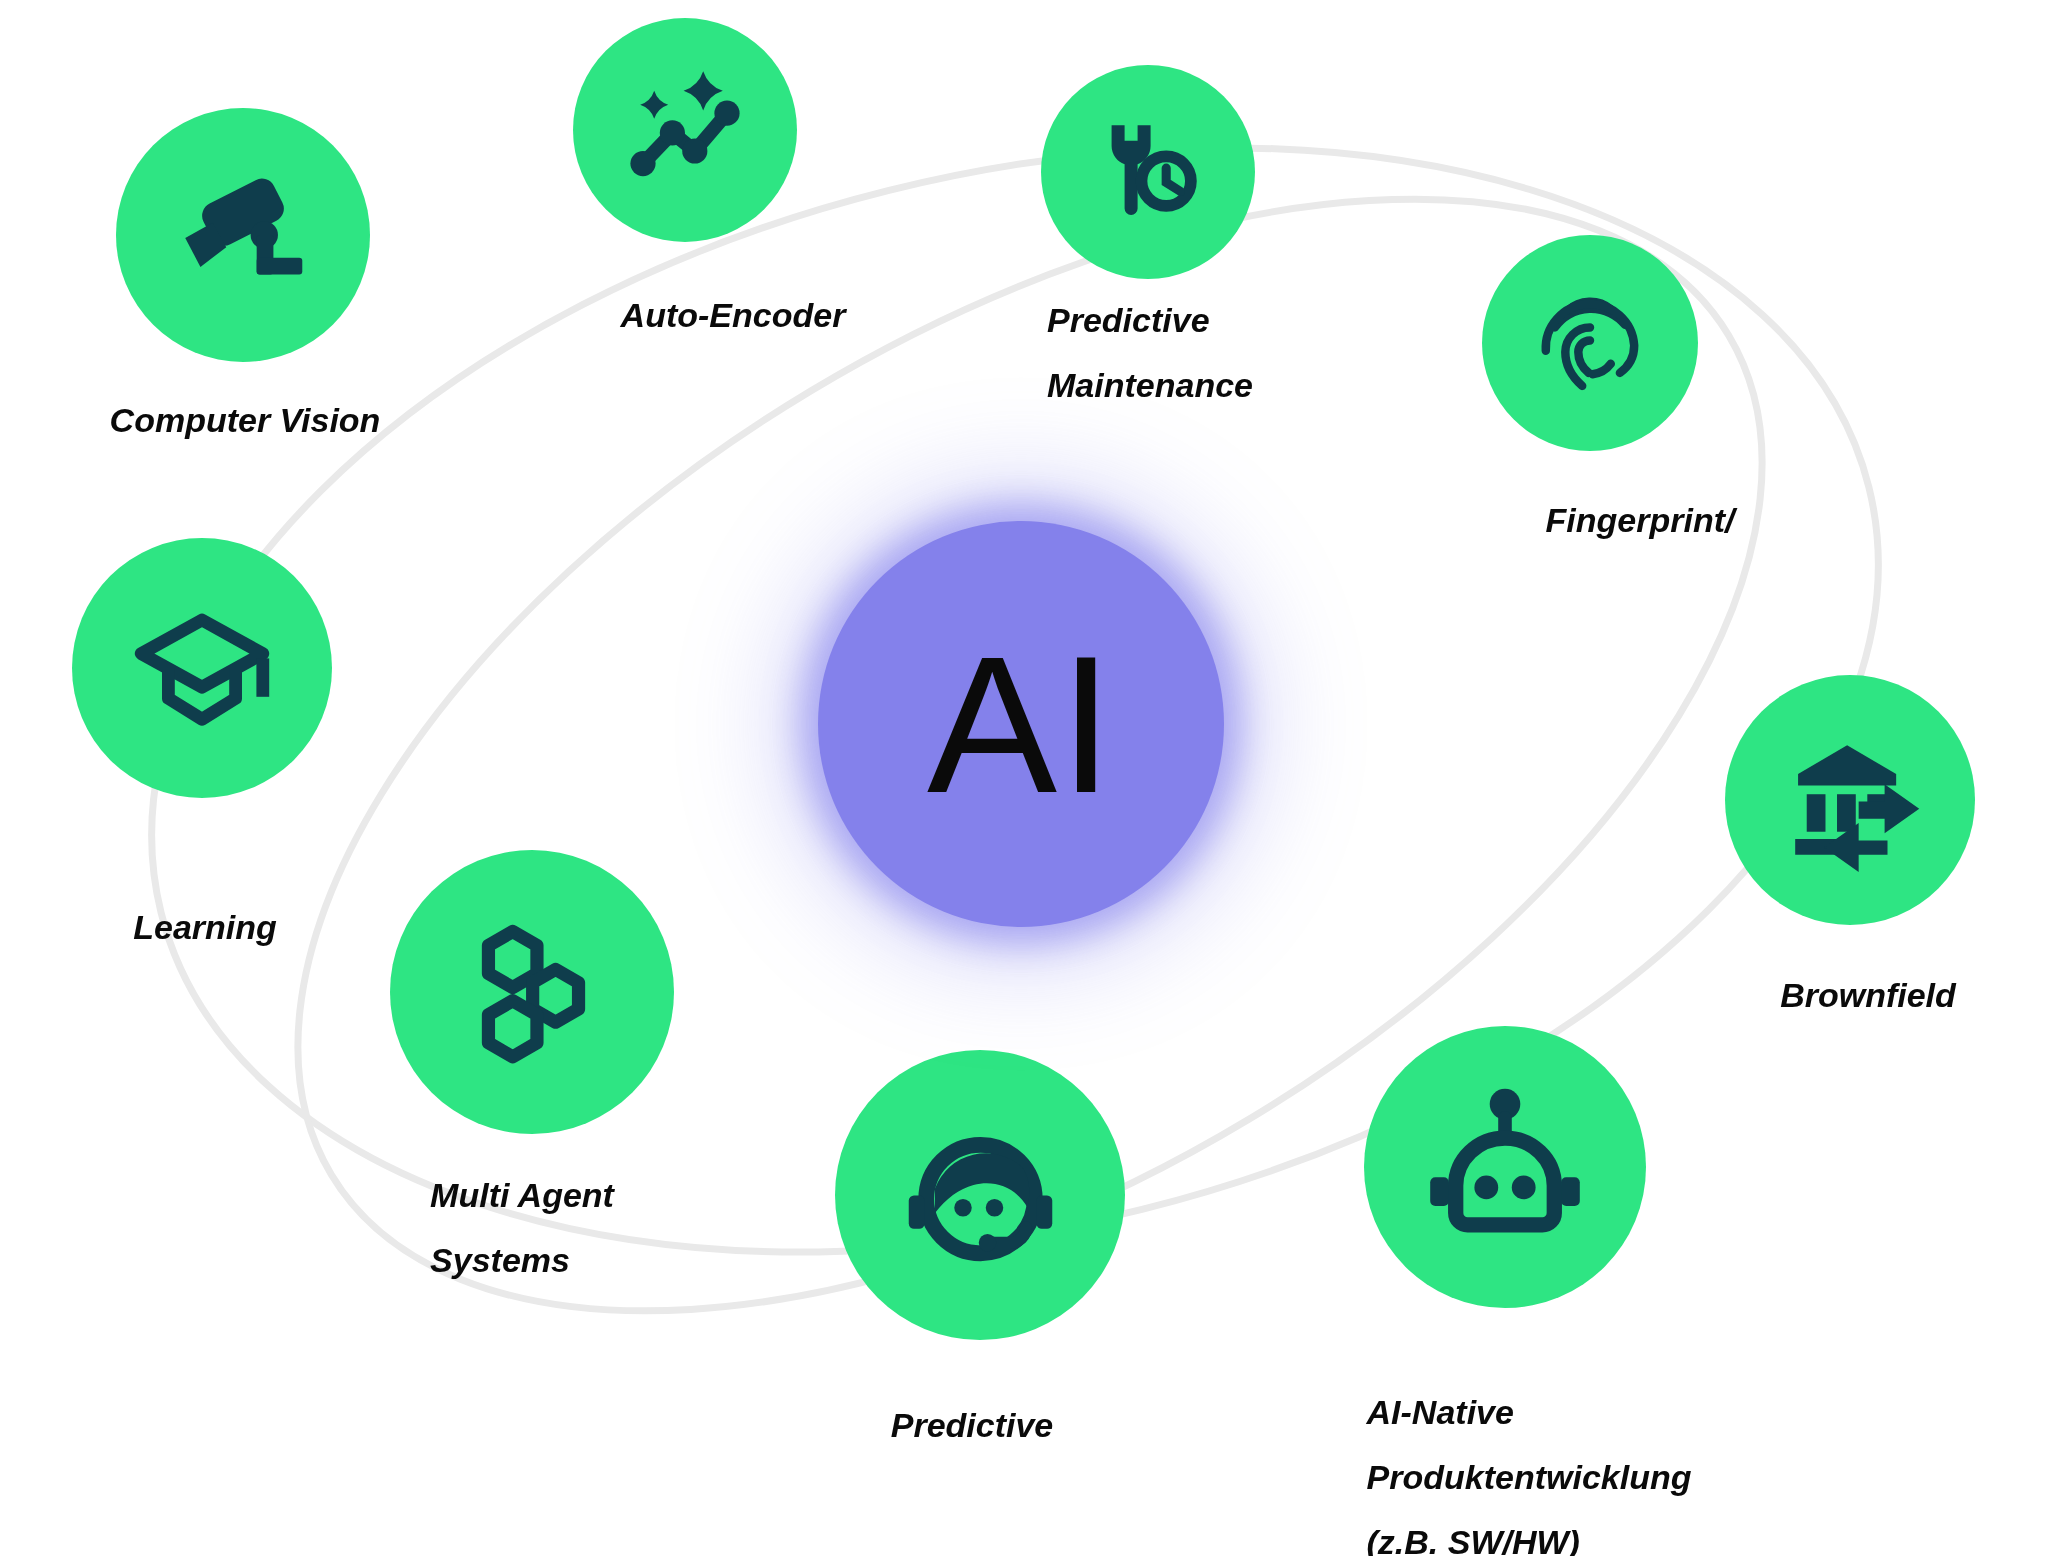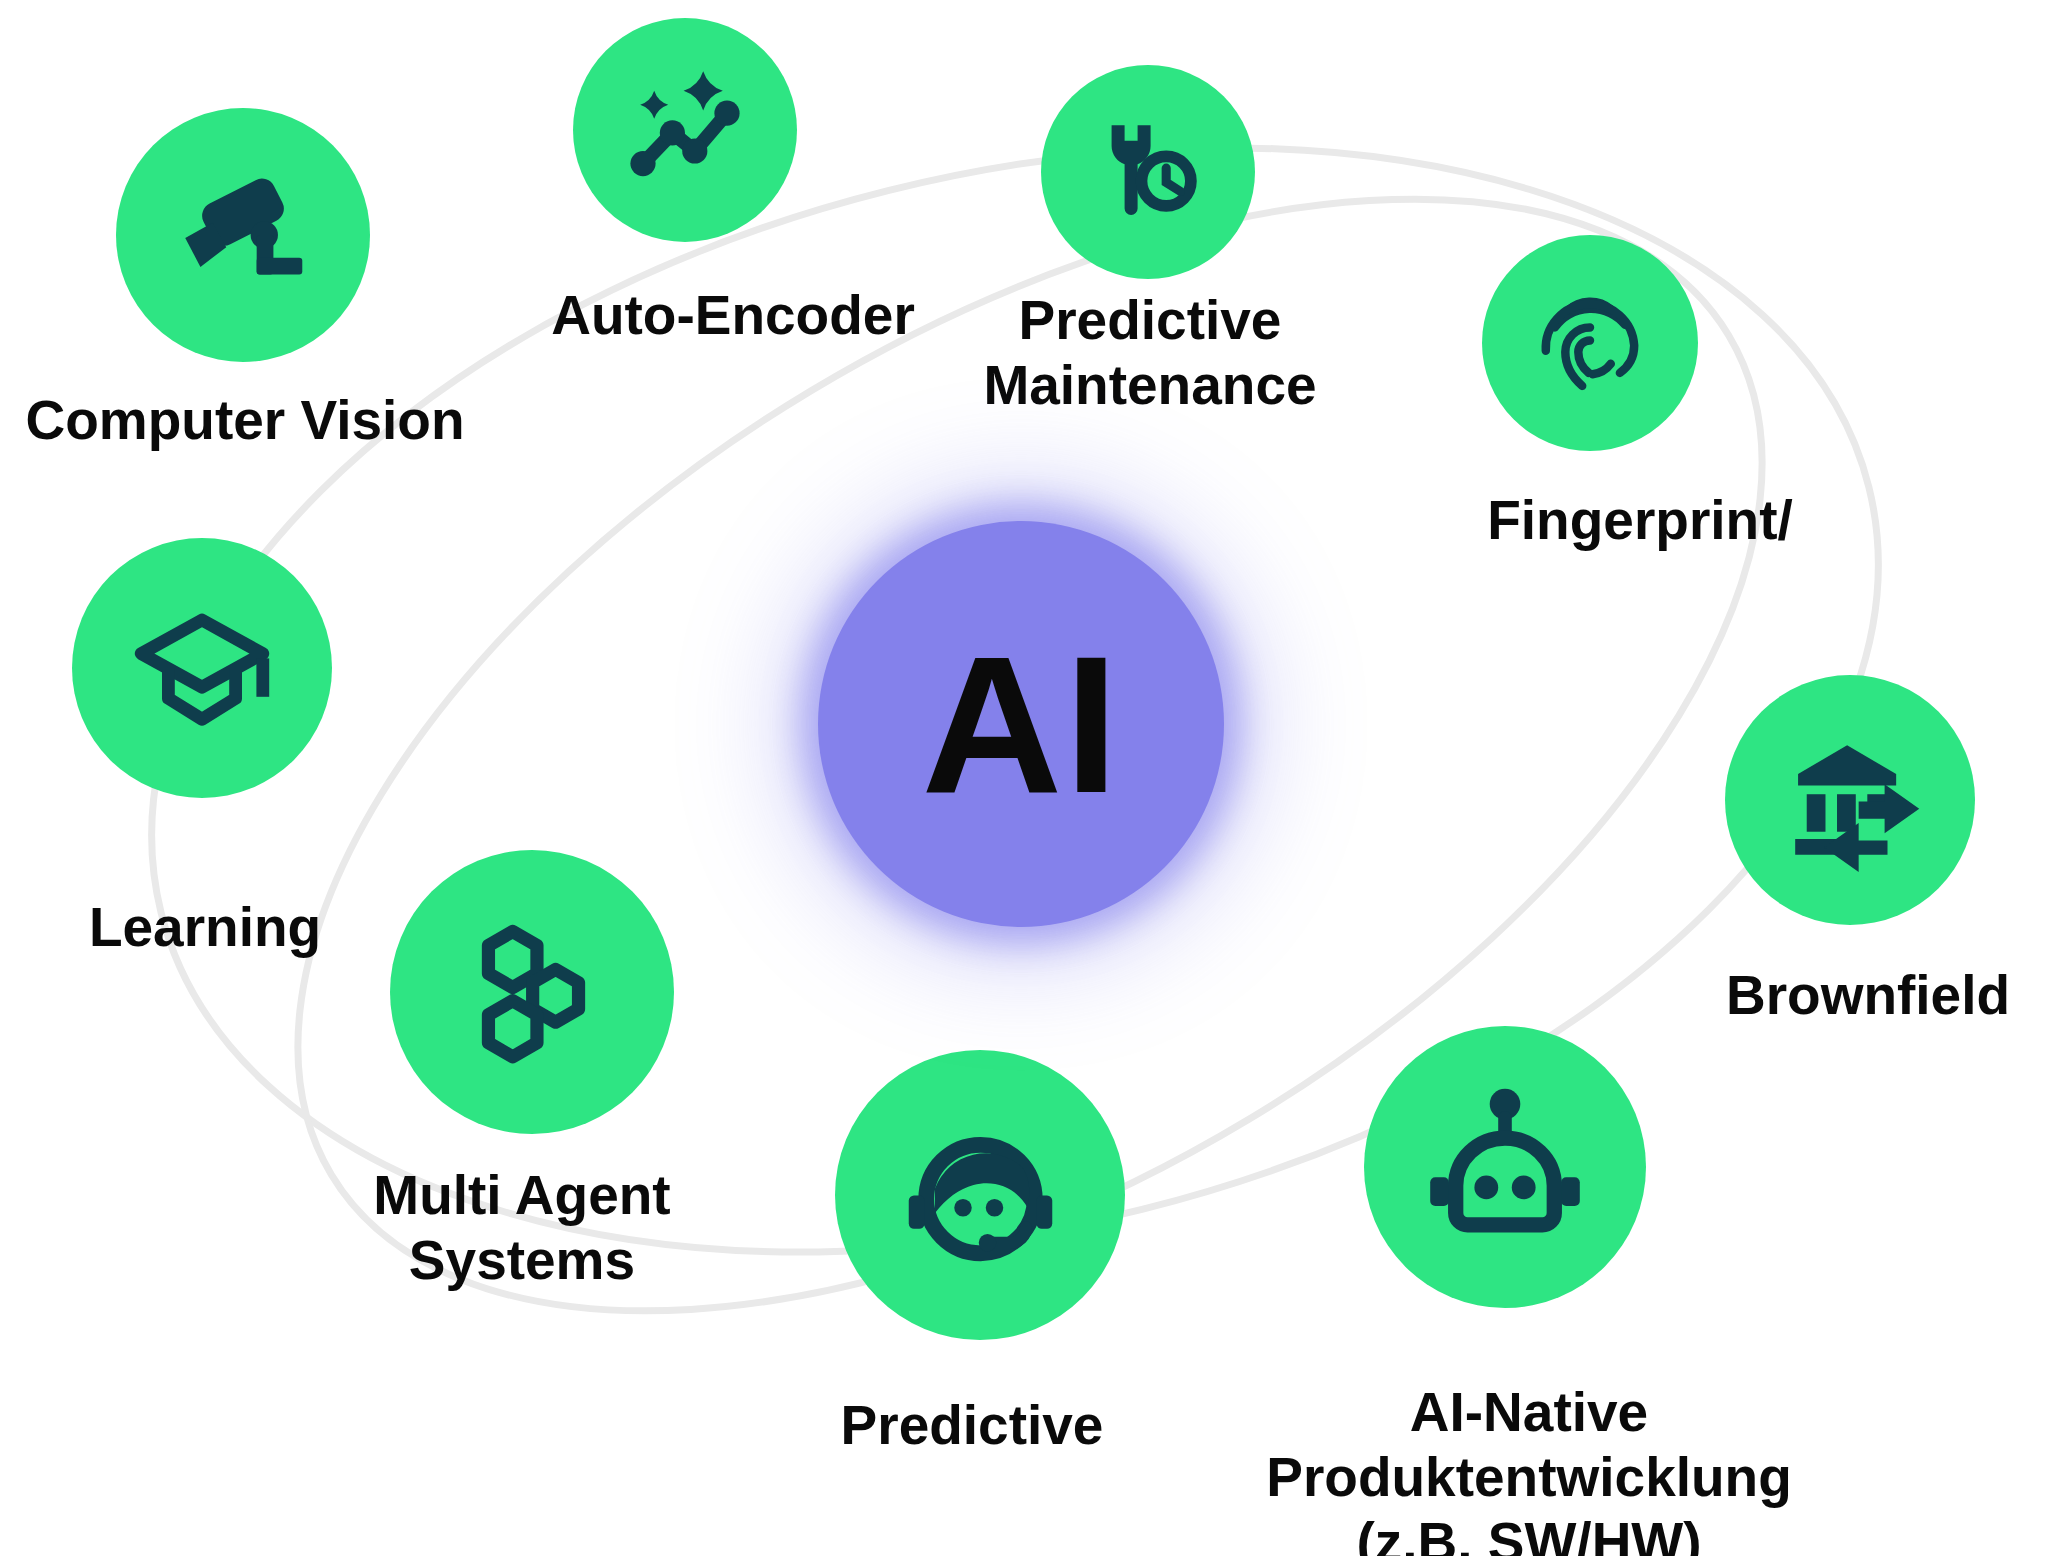--- a/index.html
+++ b/index.html
@@ -5,38 +5,38 @@
   html,body{margin:0;padding:0;background:#fff;}
   #stage{position:relative;width:2048px;height:1556px;background:var(--c-background,#fff);
          font-family:"Liberation Sans", sans-serif;overflow:hidden;}
   #orbits{position:absolute;left:0;top:0;width:2048px;height:1556px;}
   .node{position:absolute;}
   .circle{position:absolute;left:0;top:0;border-radius:50%;background:var(--c-green,#2EE583);
           display:flex;align-items:center;justify-content:center;}
   .circle svg{display:block;}
   .if{fill:var(--c-icon,#0F3D4C);}
   .is{stroke:var(--c-icon,#0F3D4C);fill:none;}
-  .label{position:absolute;transform:translateX(-50%);text-align:center;white-space:nowrap;
-         font-size:55px;line-height:65px;font-weight:700;color:var(--c-text,#0A0A0A);}
+  .label{position:absolute;transform:translateX(-50%);white-space:nowrap;
+         font-size:34px;line-height:65px;font-weight:700;color:var(--c-text,#0A0A0A);font-style:italic;}
   
   .n-cv{left:116px;top:108px;} .n-cv .circle{width:254px;height:254px;} .n-cv .label{left:129px;top:280px;}
   .n-ae{left:573px;top:18px;}  .n-ae .circle{width:224px;height:224px;} .n-ae .label{left:160px;top:265px;}
   .n-pm{left:1041px;top:65px;} .n-pm .circle{width:214px;height:214px;} .n-pm .label{left:109px;top:223px;}
   .n-fp{left:1482px;top:235px;}.n-fp .circle{width:216px;height:216px;} .n-fp .label{left:158px;top:253px;}
   .n-bf{left:1725px;top:675px;}.n-bf .circle{width:250px;height:250px;} .n-bf .label{left:143px;top:288px;}
   .n-an{left:1364px;top:1026px;}.n-an .circle{width:282px;height:282px;} .n-an .label{left:165px;top:354px;}
   .n-as{left:835px;top:1050px;} .n-as .circle{width:290px;height:290px;} .n-as .label{left:137px;top:343px;}
   .n-ma{left:390px;top:850px;}  .n-ma .circle{width:284px;height:284px;} .n-ma .label{left:132px;top:313px;}
   .n-rl{left:72px;top:538px;}   .n-rl .circle{width:260px;height:260px;} .n-rl .label{left:133px;top:292px;}
   
   .ai-circle{position:absolute;left:818px;top:521px;width:406px;height:406px;border-radius:50%;
              background:var(--c-purple,#8481EB);
              box-shadow:0 0 34px 18px rgba(133,130,236,.60), 0 0 95px 48px rgba(133,130,236,.26);
              display:flex;align-items:center;justify-content:center;}
-  .ai-circle span{font-size:195px;font-weight:700;color:#0a0a0a;letter-spacing:2px;}
+  .ai-circle span{font-size:195px;font-weight:400;color:#0a0a0a;letter-spacing:2px;}
 </style>
 </head>
 <body>
 
 <div id="stage">
 
   <svg id="orbits" viewBox="0 0 2048 1556">
     <ellipse cx="1015" cy="700" rx="880" ry="525" transform="rotate(-14 1015 700)" fill="none" stroke="var(--c-orbit,#E9E9E9)" stroke-width="7"></ellipse>
     <ellipse cx="1030" cy="755" rx="815" ry="425" transform="rotate(-31 1030 755)" fill="none" stroke="var(--c-orbit,#E9E9E9)" stroke-width="7"></ellipse>
   </svg>

